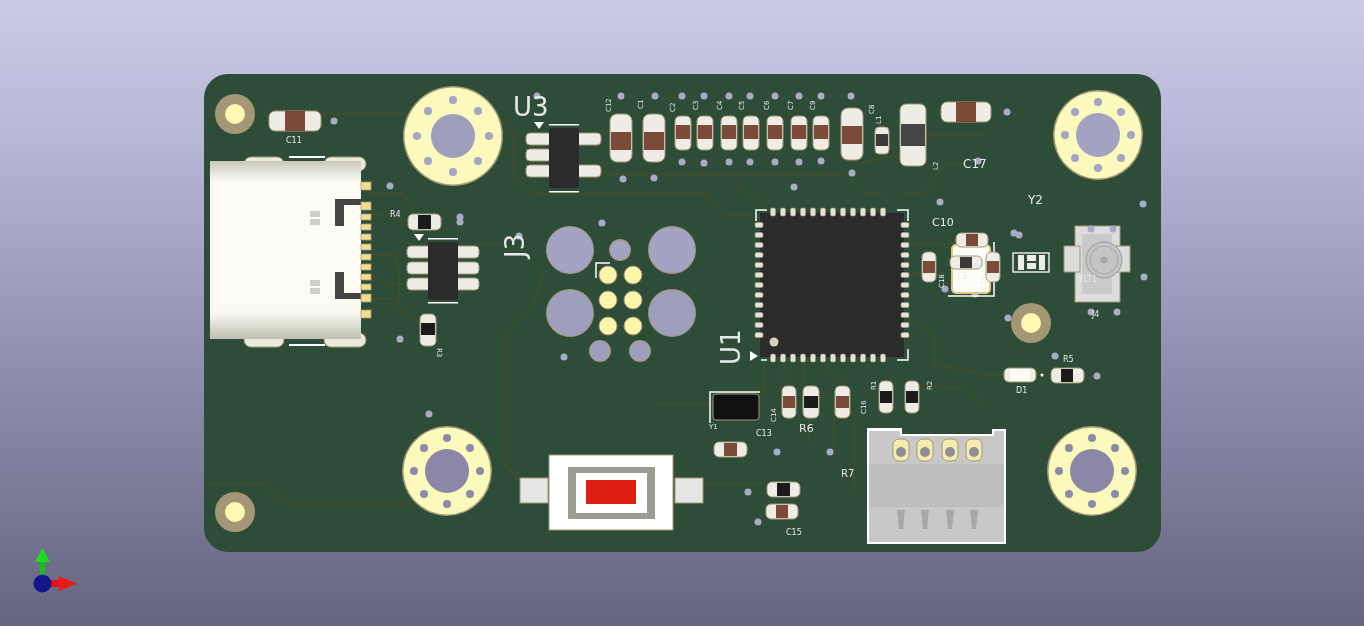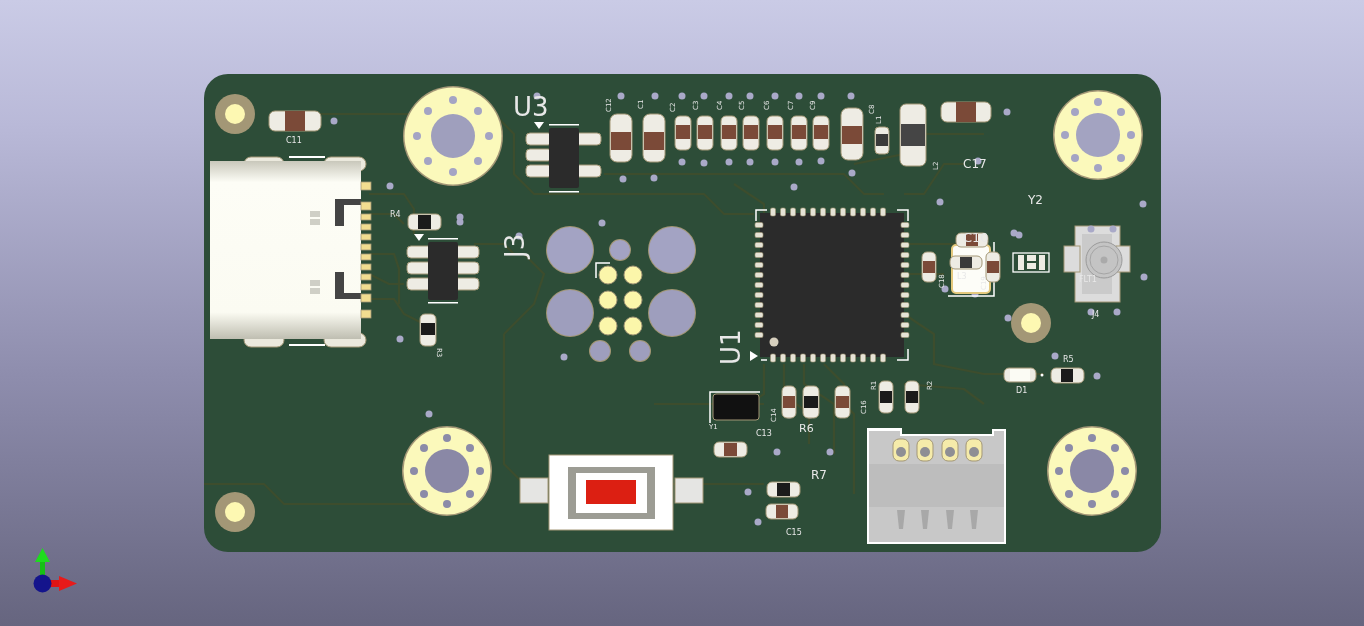--- a/index.html
+++ b/index.html
@@ -498,36 +498,36 @@
     <div class="ref" style="left:512px;top:36px;font-size:7px;transform:rotate(-90deg);transform-origin:left top;">C4</div>
     <div class="ref" style="left:534px;top:36px;font-size:7px;transform:rotate(-90deg);transform-origin:left top;">C5</div>
     <div class="ref" style="left:559px;top:36px;font-size:7px;transform:rotate(-90deg);transform-origin:left top;">C6</div>
     <div class="ref" style="left:583px;top:36px;font-size:7px;transform:rotate(-90deg);transform-origin:left top;">C7</div>
     <div class="ref" style="left:605px;top:36px;font-size:7px;transform:rotate(-90deg);transform-origin:left top;">C9</div>
     <div class="ref" style="left:664px;top:40px;font-size:7px;transform:rotate(-90deg);transform-origin:left top;">C8</div>
     <div class="ref" style="left:671px;top:50px;font-size:7px;transform:rotate(-90deg);transform-origin:left top;">L1</div>
     <div class="ref" style="left:728px;top:96px;font-size:7px;transform:rotate(-90deg);transform-origin:left top;">L2</div>
     <div class="ref" style="left:759px;top:51px;font-size:12px;margin-top:32px;">C17</div>
     <div class="ref" style="left:824px;top:79px;font-size:12px;margin-top:40px;">Y2</div>
-    <div class="ref" style="left:728px;top:156px;font-size:13px;margin-left:31px;">C10</div>
+    <div class="ref" style="left:728px;top:142px;font-size:11px;">C10</div>
     <div class="ref" style="left:734px;top:214px;font-size:7px;transform:rotate(-90deg);transform-origin:left top;">C18</div>
     <div class="ref" style="left:753px;top:198px;font-size:8px;">L3</div>
     <div class="ref" style="left:776px;top:216px;font-size:7px;transform:rotate(-90deg);transform-origin:left top;">C19</div>
     <div class="ref" style="left:830px;top:201px;font-size:8px;padding-left:45px;">FLT1</div>
     <div class="ref" style="left:888px;top:236px;font-size:8px;">J4</div>
     <div class="ref" style="left:812px;top:312px;font-size:8px;">D1</div>
     <div class="ref" style="left:859px;top:281px;font-size:8px;">R5</div>
     <div class="ref" style="left:505px;top:349px;font-size:7px;">Y1</div>
     <div class="ref" style="left:552px;top:355px;font-size:8px;">C13</div>
     <div class="ref" style="left:566px;top:348px;font-size:7px;transform:rotate(-90deg);transform-origin:left top;">C14</div>
     <div class="ref" style="left:595px;top:348px;font-size:11px;">R6</div>
     <div class="ref" style="left:656px;top:340px;font-size:7px;transform:rotate(-90deg);transform-origin:left top;">C16</div>
     <div class="ref" style="left:666px;top:316px;font-size:7px;transform:rotate(-90deg);transform-origin:left top;">R1</div>
     <div class="ref" style="left:722px;top:316px;font-size:7px;transform:rotate(-90deg);transform-origin:left top;">R2</div>
-    <div class="ref" style="left:583px;top:394px;font-size:12px;padding-left:24px;">R7</div>
+    <div class="ref" style="left:613px;top:394px;font-size:10px;padding-left:24px;">R7</div>
     <div class="ref" style="left:582px;top:454px;font-size:8px;">C15</div>
   </div>
 
   <svg width="60" height="60" style="left:25px;top:546px;">
     <rect x="15" y="14" width="5" height="22" fill="#16c016"></rect>
     <path d="M10 16 L17.5 2 L25 16 Z" fill="#1edc1e"></path>
     <rect x="22" y="34" width="14" height="7" fill="#e01414"></rect>
     <path d="M34 30 L52 37.5 L34 45 Z" fill="#e81a1a"></path>
     <circle cx="17.5" cy="37.5" r="9" fill="#14148c"></circle>
   </svg>

